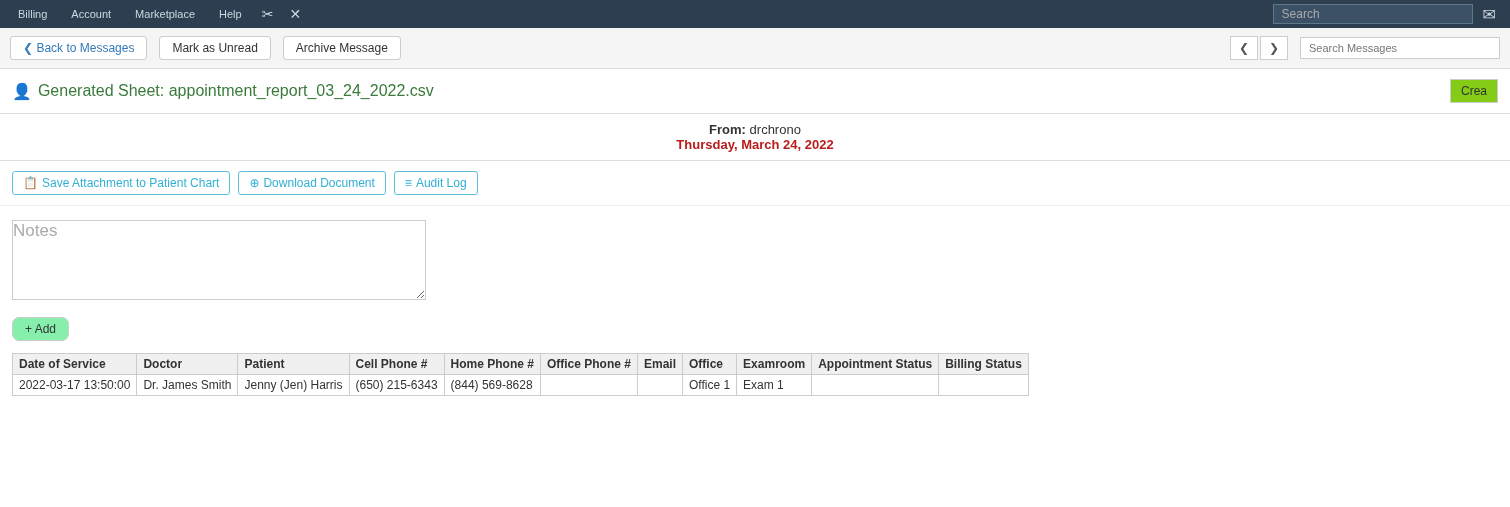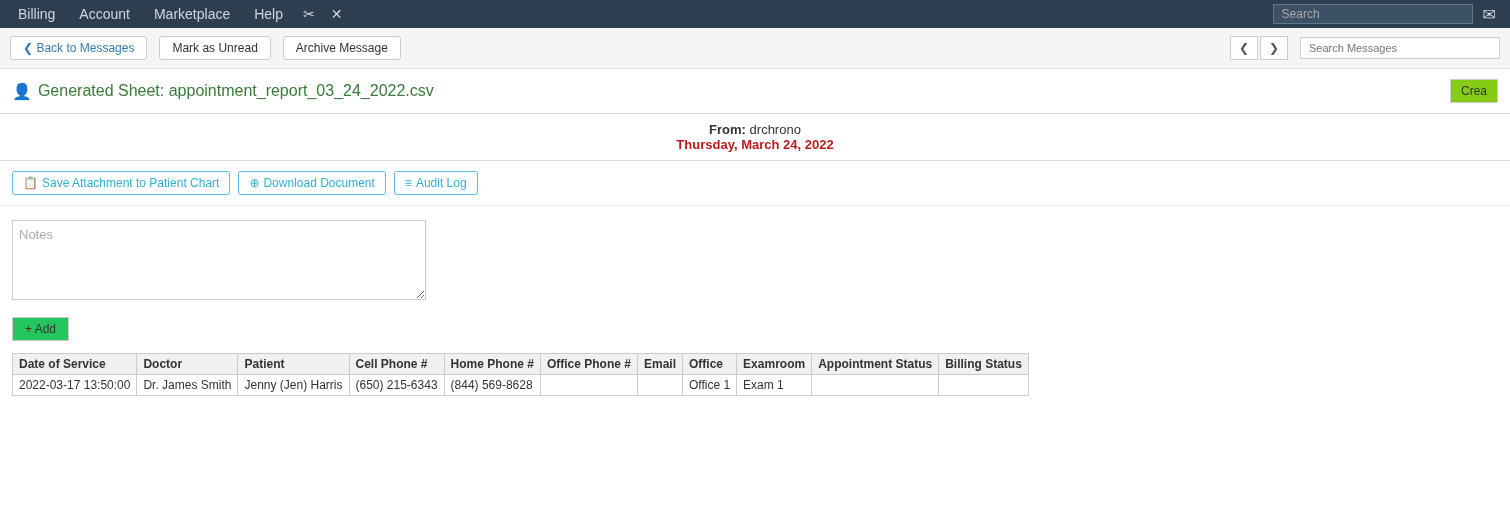--- a/index.html
+++ b/index.html
@@ -11,21 +11,21 @@
       color: #fff;
       height: 28px;
       display: flex;
       align-items: center;
       padding: 0 8px;
       gap: 4px;
     }
     .top-nav-item {
       color: #cdd8e0;
       padding: 2px 10px;
-      font-size: 14px;
+      font-size: 11px;
       cursor: pointer;
       text-decoration: none;
     }
     .top-nav-spacer { flex: 1; }
     .top-nav-icon {
       color: #cdd8e0;
       font-size: 14px;
       padding: 2px 6px;
       cursor: pointer;
     }
@@ -155,40 +155,39 @@
 
     
     .notes-section {
       padding: 14px 12px 8px 12px;
     }
     .notes-textarea {
       width: 414px;
       height: 80px;
       border: 1px solid #ccc;
       resize: both;
-      font-size: 13px;
-      padding: 6px;
+      font-size: 17px;
       outline: none;
       color: #999;
       font-family: Arial, sans-serif;
     }
     .notes-textarea::placeholder { color: #aaa; }
 
     
     .add-btn-row {
       padding: 6px 12px 12px 12px;
     }
     .btn-add {
       padding: 4px 12px;
       font-size: 12px;
       border: 1px solid #ccc;
-      background: #22c55e;
-      cursor: pointer;
-      color: #333;
-      border-radius: 0;
+      background: #86efac;
+      cursor: pointer;
+      color: #333;
+      border-radius: 7px;
     }
 
     
     .data-table-section {
       padding: 0 12px 12px 12px;
     }
     .data-table {
       border-collapse: collapse;
       font-size: 12px;
       width: auto;

